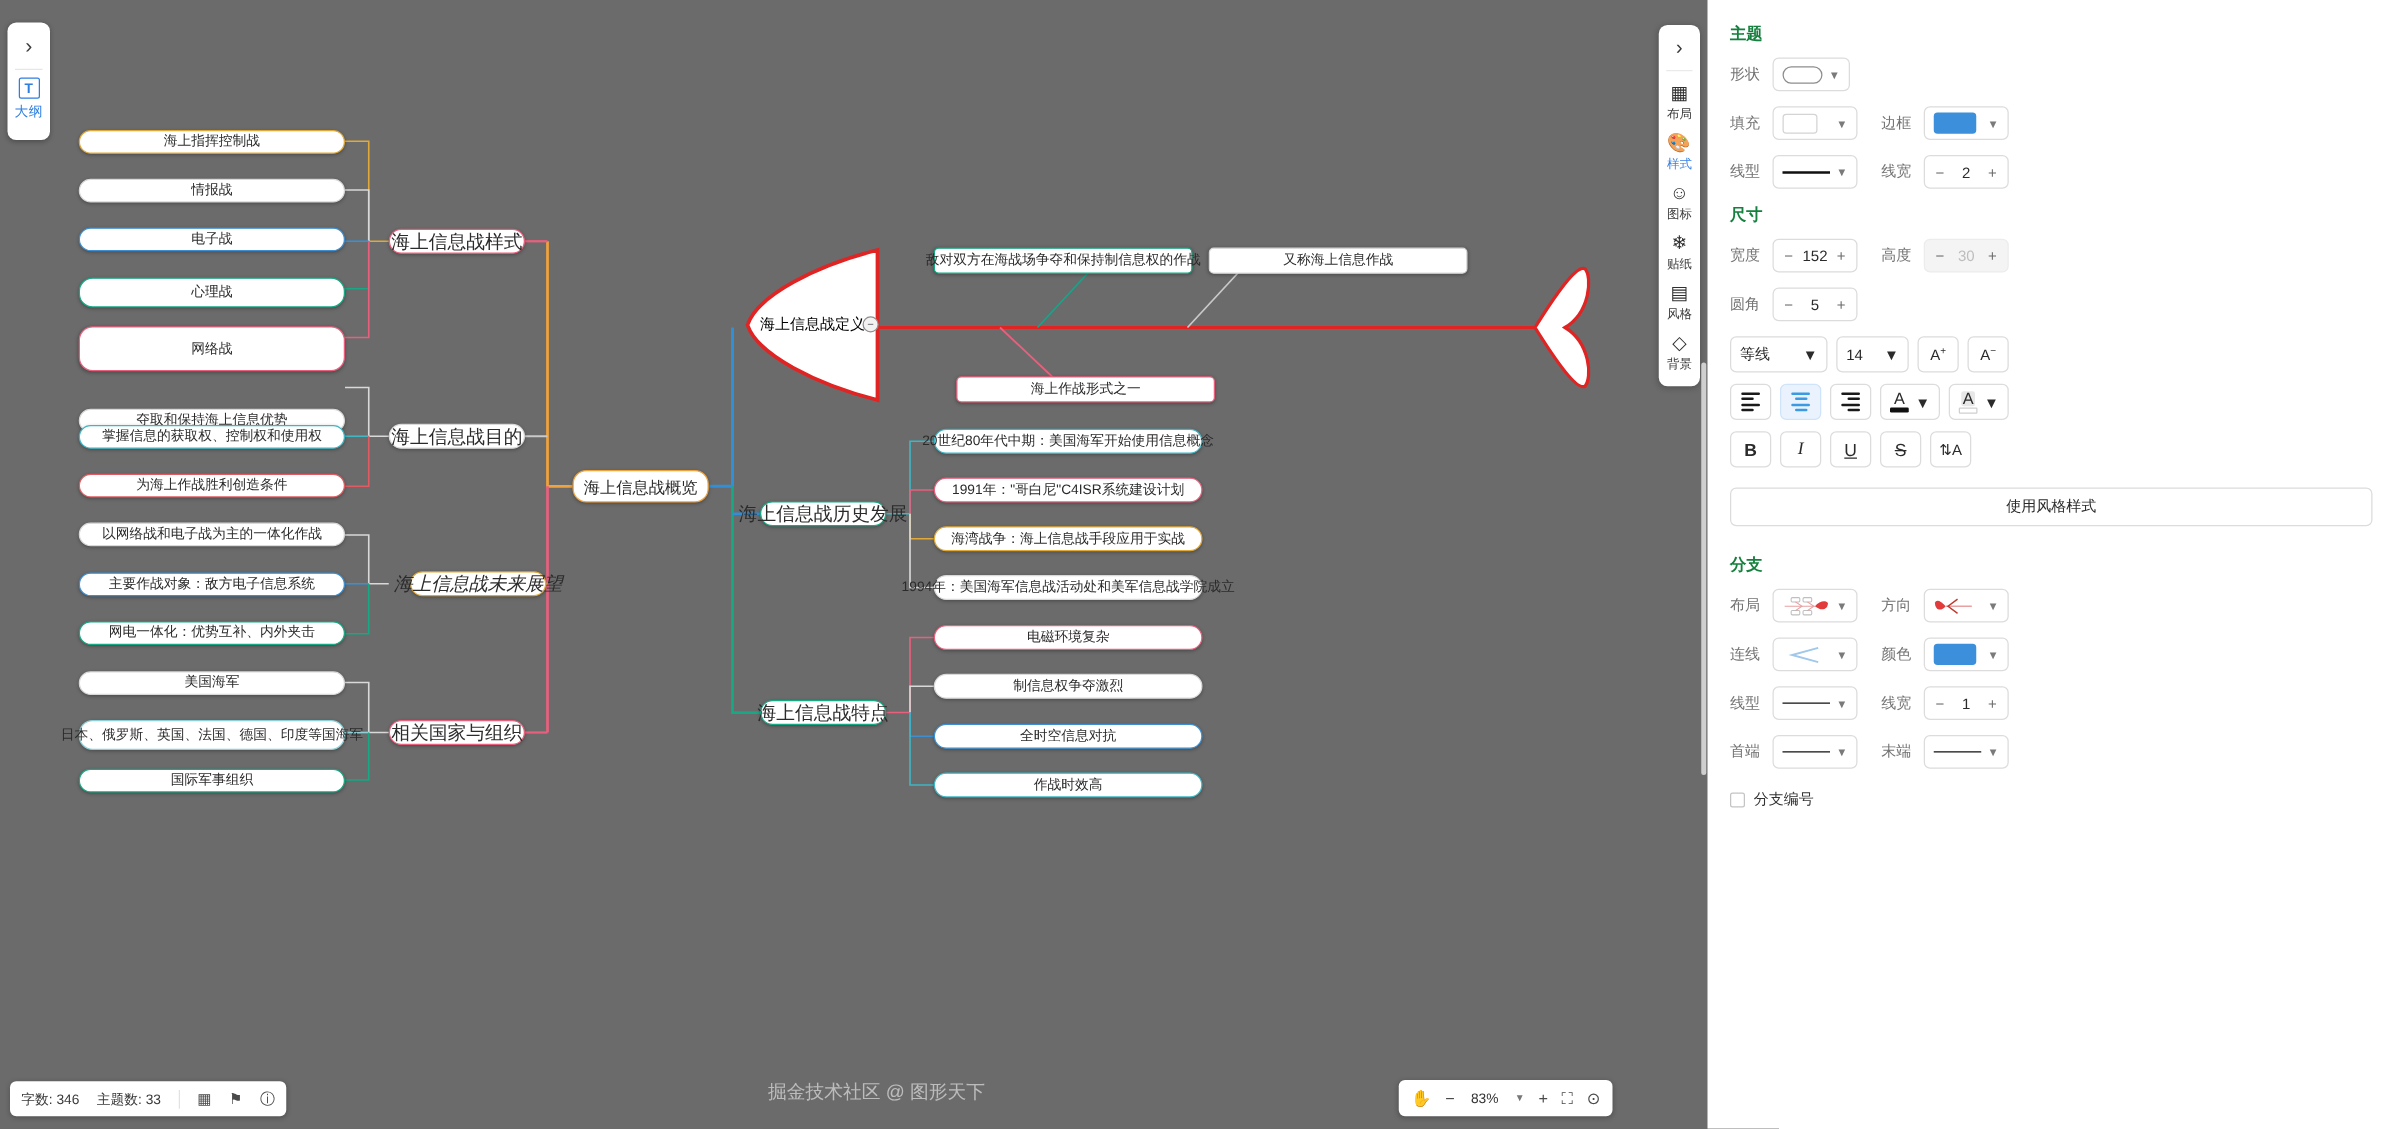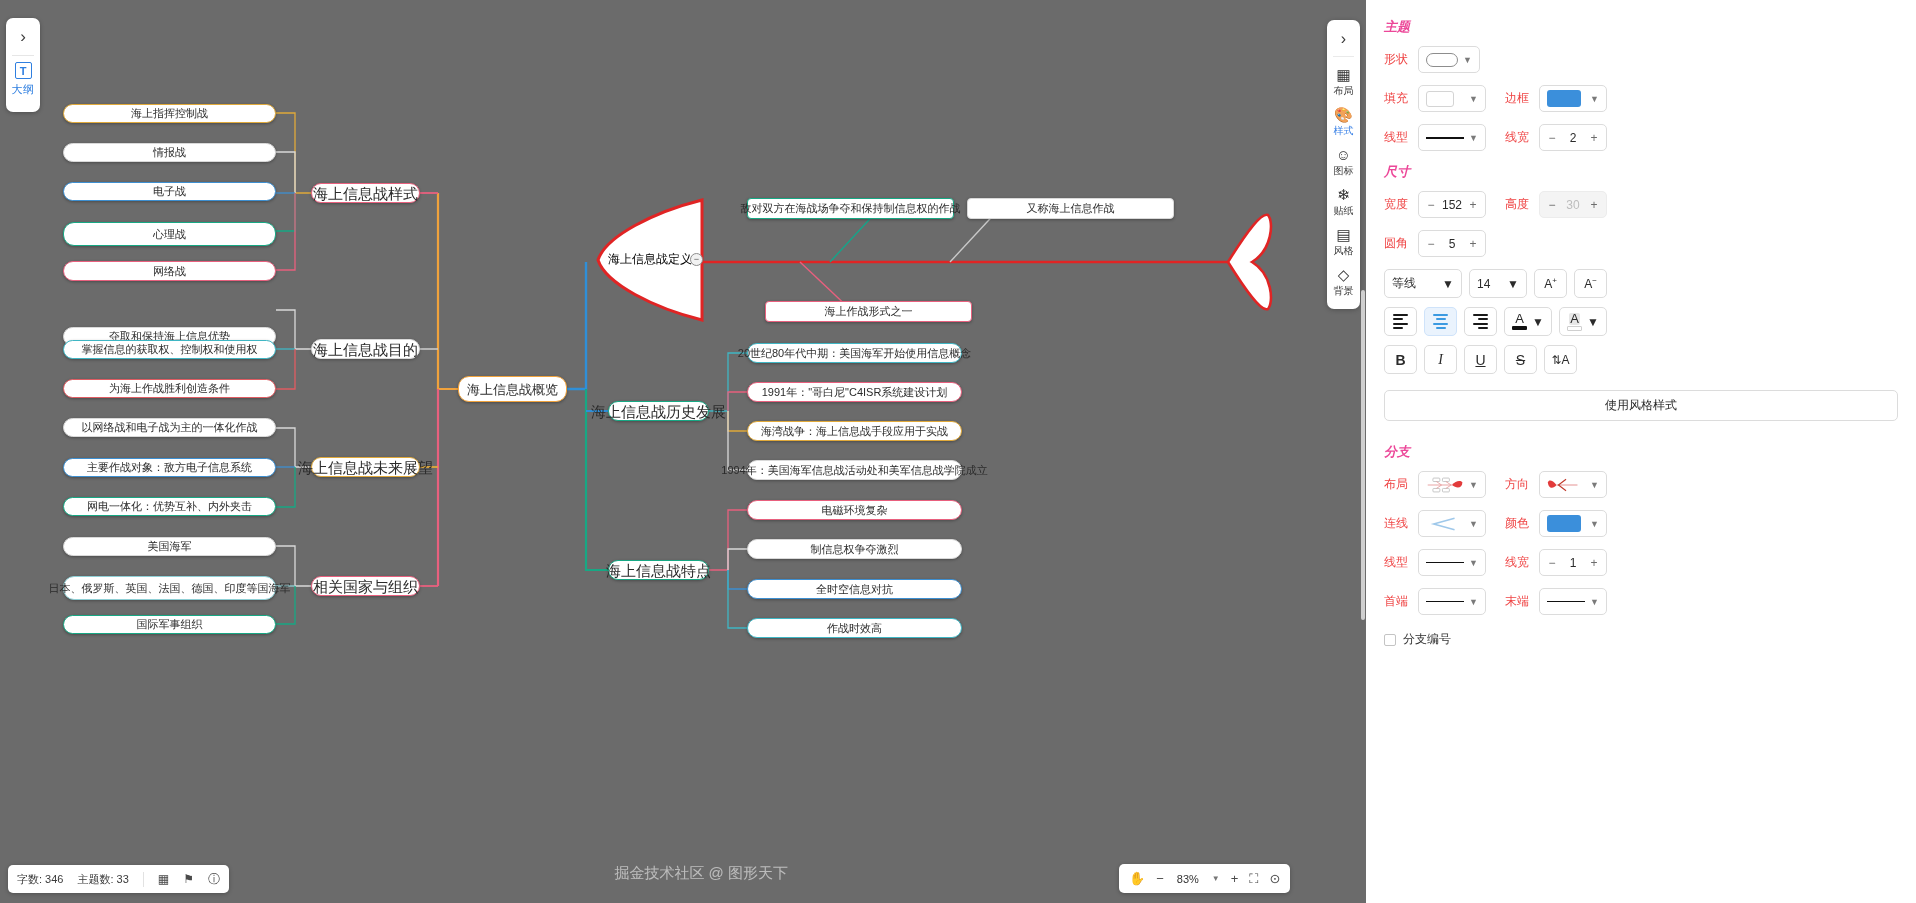--- a/index.html
+++ b/index.html
@@ -106,23 +106,23 @@
   .watermark {
     position: absolute; right: 578px; bottom: 20px;
     font-size: 15px; color: rgba(255,255,255,.55); white-space: nowrap;
   }
 
   
   #panel {
     position: absolute; right: 0; top: 0; width: 550px; height: 903px;
     background: #fff; padding: 10px 18px 0 18px; overflow: hidden;
   }
-  .sect-title { font-size: 13px; font-weight: bold; color: #ec4899; margin: 8px 0 10px; font-style: italic; }
+  .sect-title { font-size: 13px; font-weight: bold; color: #15803d; margin: 8px 0 10px; }
   .row { display: flex; align-items: center; margin-bottom: 12px; }
-  .row .lab { font-size: 12px; color: #ef4444; width: 34px; flex: none; }
+  .row .lab { font-size: 12px; color: #737373; width: 34px; flex: none; }
   .ctl {
     height: 27px; border: 1px solid #dcdcdc; border-radius: 5px; background: #fff;
     display: flex; align-items: center; justify-content: space-between;
     padding: 0 7px; font-size: 12px; color: #2b2b2b;
   }
   .ctl.disabled { background: #f4f4f4; color: #bdbdbd; border-color: #ececec; }
   .ctl .cv { font-size: 9px; color: #7a7a7a; margin-left: 5px; }
   .w-sel { width: 68px; }
   .w-step { width: 68px; }
   .gap { width: 19px; flex: none; }
@@ -237,37 +237,37 @@
       <div class="chev">›</div>
       <div class="outline-divider"></div>
       <div class="outline-ico">T</div>
       <div class="outline-lbl">大纲</div>
     </div>
 
     <div class="node pill" style="left:63px;top:104px;width:213px;height:19px;border-color:#e0a93a;">海上指挥控制战</div>
     <div class="node pill" style="left:63px;top:143px;width:213px;height:19px;border-color:#d9d9d9;">情报战</div>
     <div class="node pill" style="left:63px;top:182px;width:213px;height:19px;border-color:#3d8fd1;">电子战</div>
     <div class="node pill" style="left:63px;top:222px;width:213px;height:24px;border-color:#17a884;">心理战</div>
-    <div class="node pill" style="left:63px;top:261px;width:213px;height:20px;border-color:#e8607e;">网络战</div>
+    <div class="node pill" style="left:63px;top:261px;width:213px;height:36px;border-color:#e8607e;">网络战</div>
 
     <div class="node pill" style="left:63px;top:300px;width:213px;height:19px;border-color:#d9d9d9;margin-top:27px;">夺取和保持海上信息优势</div>
     <div class="node pill" style="left:63px;top:340px;width:213px;height:19px;border-color:#3fb6c4;">掌握信息的获取权、控制权和使用权</div>
     <div class="node pill" style="left:63px;top:379px;width:213px;height:19px;border-color:#e05c62;">为海上作战胜利创造条件</div>
 
     <div class="node pill" style="left:63px;top:418px;width:213px;height:19px;border-color:#d9d9d9;">以网络战和电子战为主的一体化作战</div>
     <div class="node pill" style="left:63px;top:458px;width:213px;height:19px;border-color:#3d8fd1;">主要作战对象：敌方电子信息系统</div>
     <div class="node pill" style="left:63px;top:497px;width:213px;height:19px;border-color:#17a884;">网电一体化：优势互补、内外夹击</div>
 
     <div class="node pill" style="left:63px;top:537px;width:213px;height:19px;border-color:#d9d9d9;">美国海军</div>
     <div class="node pill" style="left:63px;top:576px;width:213px;height:24px;border-color:#8fd0d6;">日本、俄罗斯、英国、法国、德国、印度等国海军</div>
     <div class="node pill" style="left:63px;top:615px;width:213px;height:19px;border-color:#17a884;">国际军事组织</div>
 
     <div class="node pill lv2" style="left:311px;top:183px;width:109px;height:20px;border-color:#e8607e;">海上信息战样式</div>
     <div class="node pill lv2" style="left:311px;top:339px;width:109px;height:20px;border-color:#d9d9d9;">海上信息战目的</div>
-    <div class="node pill lv2" style="left:311px;top:457px;width:109px;height:20px;border-color:#e0a93a;">海上信息战未来展望</div>
+    <div class="node pill lv2" style="left:328px;top:457px;width:109px;height:20px;border-color:#e0a93a;font-style:italic;">海上信息战未来展望</div>
     <div class="node pill lv2" style="left:311px;top:576px;width:109px;height:20px;border-color:#e8607e;">相关国家与组织</div>
 
     <div class="node pill" style="left:458px;top:376px;width:109px;height:26px;border-color:#f0a23c;font-size:13px;">海上信息战概览</div>
 
     <div class="node pill lv2" style="left:608px;top:401px;width:101px;height:20px;border-color:#17a884;">海上信息战历史发展</div>
     <div class="node pill lv2" style="left:608px;top:560px;width:101px;height:20px;border-color:#17a884;">海上信息战特点</div>
 
     <div class="node" style="left:747px;top:198px;width:207px;height:21px;border-color:#17a884;border-radius:4px;">敌对双方在海战场争夺和保持制信息权的作战</div>
     <div class="node" style="left:967px;top:198px;width:207px;height:21px;border-color:#d9d9d9;border-radius:4px;">又称海上信息作战</div>
     <div class="node" style="left:765px;top:301px;width:207px;height:21px;border-color:#e8607e;border-radius:4px;">海上作战形式之一</div>

